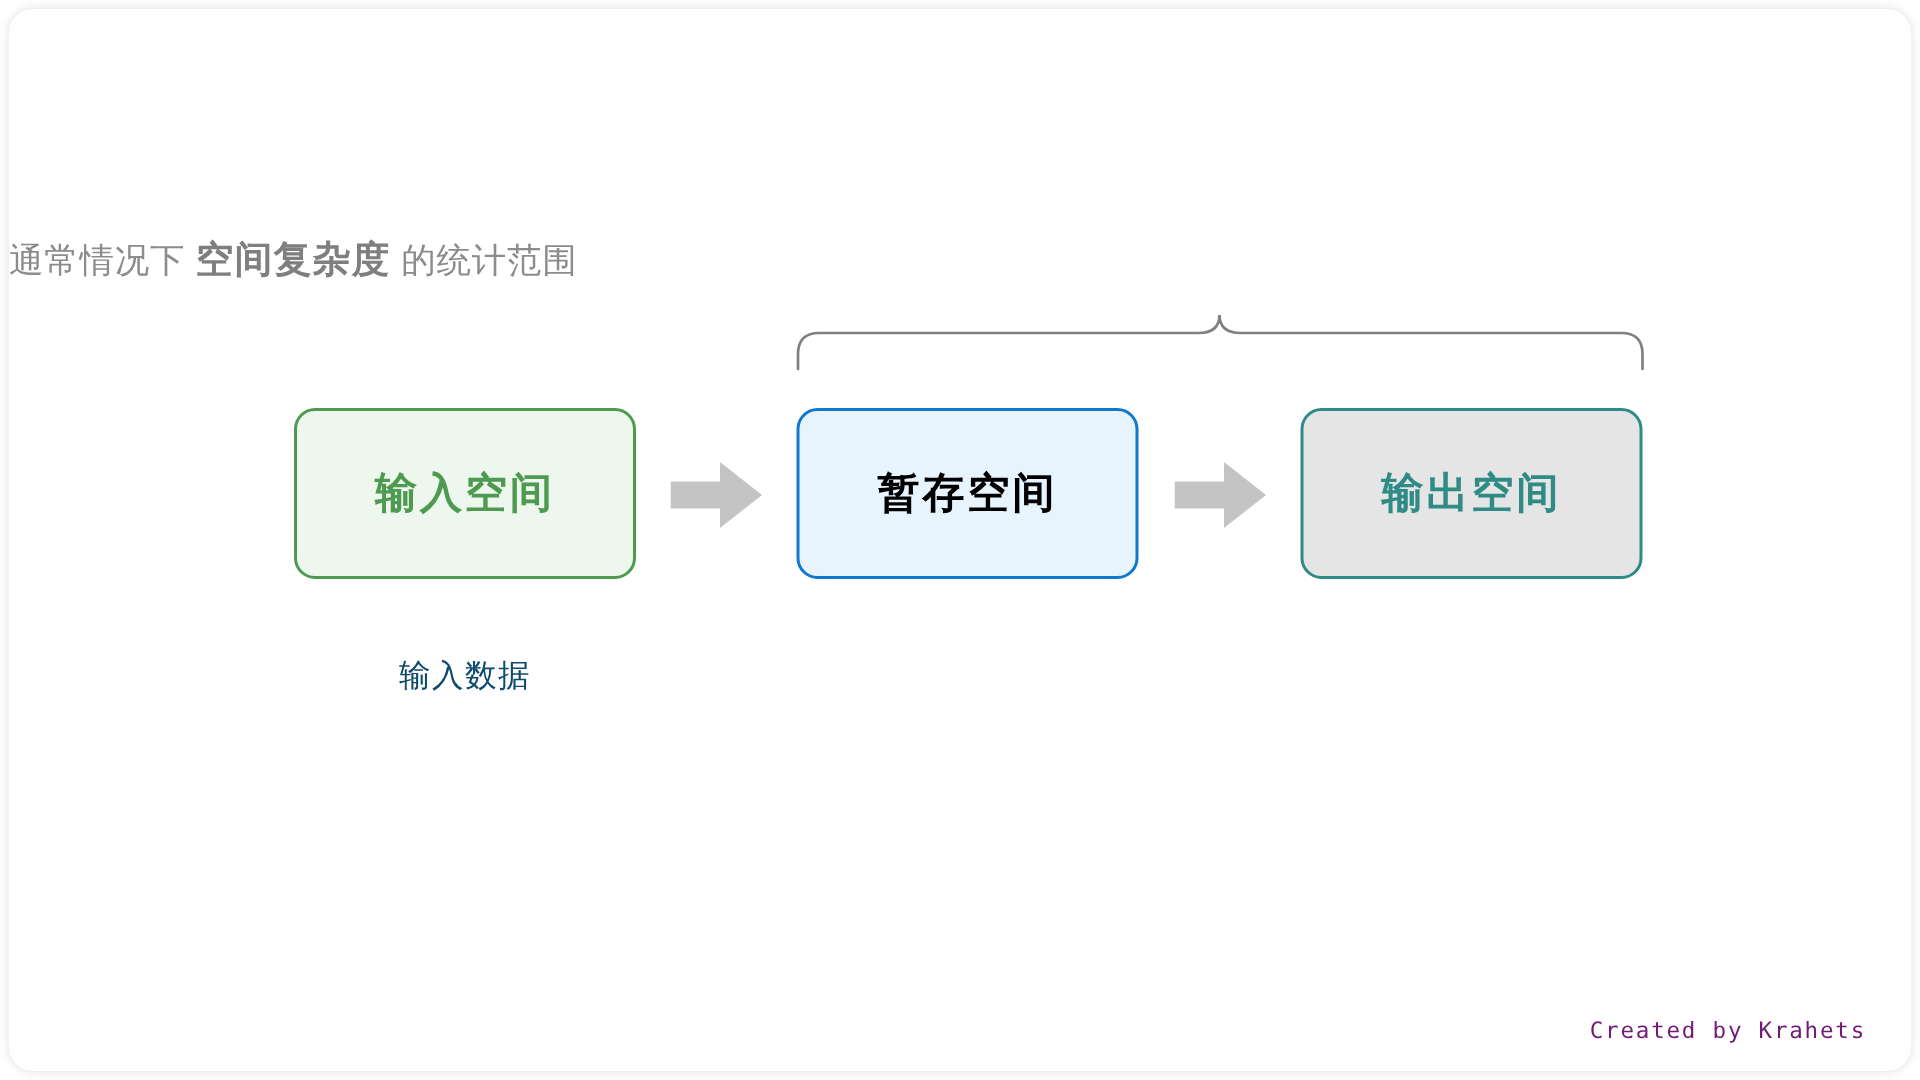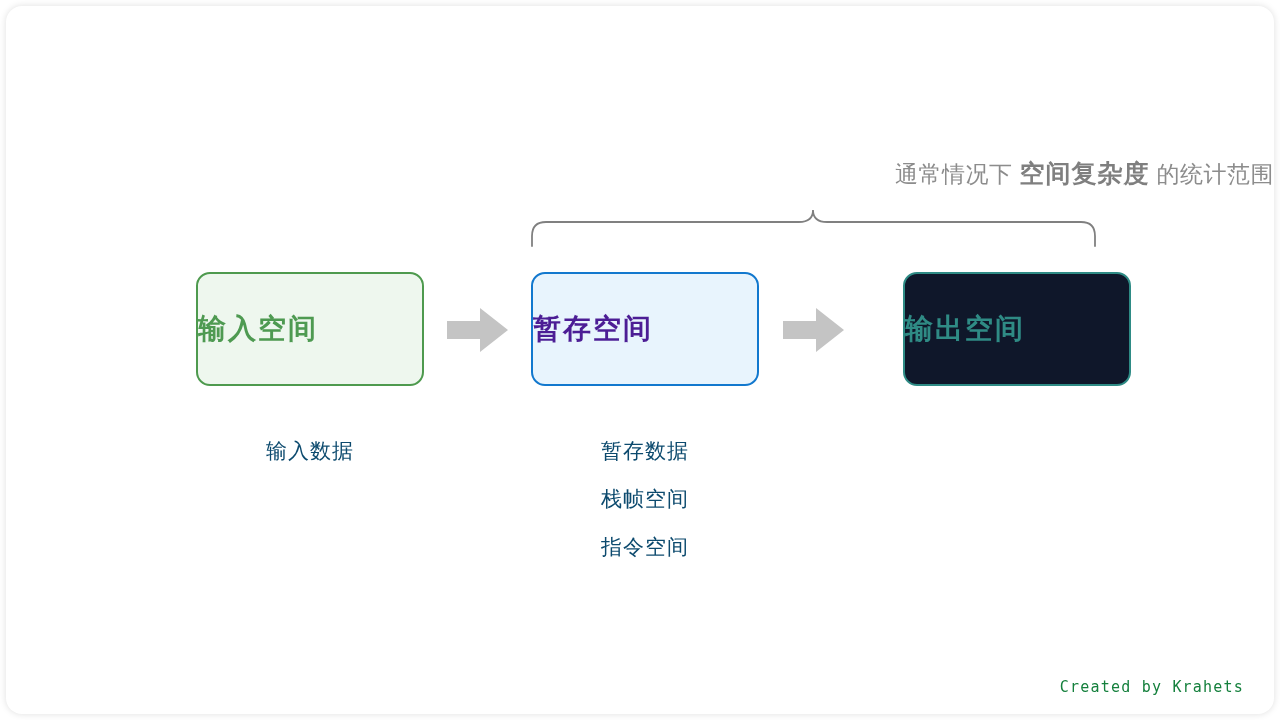--- a/index.html
+++ b/index.html
@@ -27,21 +27,21 @@
     box-shadow: 0 0 7px rgba(0,0,0,0.13);
     overflow: hidden;
   }
 
   
   #caption {
     position: absolute;
     left: 0;
     top: 150px;
     width: 1268px;
-    text-align: right;
+    text-align: left;
     white-space: nowrap;
     color: #8c8c8c;
     font-size: 23px;
     line-height: 34px;
     letter-spacing: 0.5px;
   }
   #caption .cap-strong {
     font-weight: bold;
     color: #7f7f7f;
     font-size: 25px;
@@ -63,27 +63,28 @@
     position: absolute;
     top: 266px;
     width: 228px;
     height: 114px;
     border-radius: 14px;
     border-style: solid;
     border-width: 2px;
     box-sizing: border-box;
     display: flex;
     align-items: center;
+    justify-content: center;
     font-size: 28px;
     font-weight: bold;
     letter-spacing: 2px;
   }
   #box-input  { left: 190px; border-color: #4e9a4e; background: #eef7ee; color: #4e9a51; }
-  #box-buffer { left: 525px; border-color: #1278ce; background: #e8f4fd; color: #4c1d95; }
-  #box-output { left: 897px; border-color: #2e8b85; background: #0f172a; color: #2f8b85; }
+  #box-buffer { left: 525px; border-color: #1278ce; background: #e8f4fd; color: #000000; }
+  #box-output { left: 861px; border-color: #2e8b85; background: #e5e5e5; color: #2f8b85; }
 
   
   .arrow {
     position: absolute;
     top: 300px;
     width: 62px;
     height: 48px;
   }
   #arrow-1 { left: 441px; }
   #arrow-2 { left: 777px; }
@@ -101,21 +102,21 @@
   .col-labels .lbl { line-height: 48px; white-space: nowrap; }
   #labels-input  { left: 190px; }
   #labels-buffer { left: 525px; }
   #labels-output { left: 861px; }
 
   
   #footer {
     position: absolute;
     right: 30px;
     bottom: 18px;
-    color: #15803d;
+    color: #701a75;
     font-family: "DejaVu Sans Mono", "Liberation Mono", monospace;
     font-size: 15px;
     letter-spacing: 1.2px;
   }
 </style>
 </head>
 <body>
 
 <div id="card">
 
@@ -146,21 +147,16 @@
   </div>
   <div class="arrow" id="arrow-2">
     <svg width="62" height="48" viewBox="0 0 62 48" xmlns="http://www.w3.org/2000/svg">
       <path d="M0,15 L33,15 L33,2 L61,24 L33,46 L33,33 L0,33 Z" fill="#c4c4c4"></path>
     </svg>
   </div>
 
   <div class="col-labels" id="labels-input">
     <div class="lbl">输入数据</div>
   </div>
-  <div class="col-labels" id="labels-buffer">
-    <div class="lbl">暂存数据</div>
-    <div class="lbl">栈帧空间</div>
-    <div class="lbl">指令空间</div>
-  </div>
 
   <div id="footer">Created by Krahets</div>
 
 </div>
 
 </body></html>

